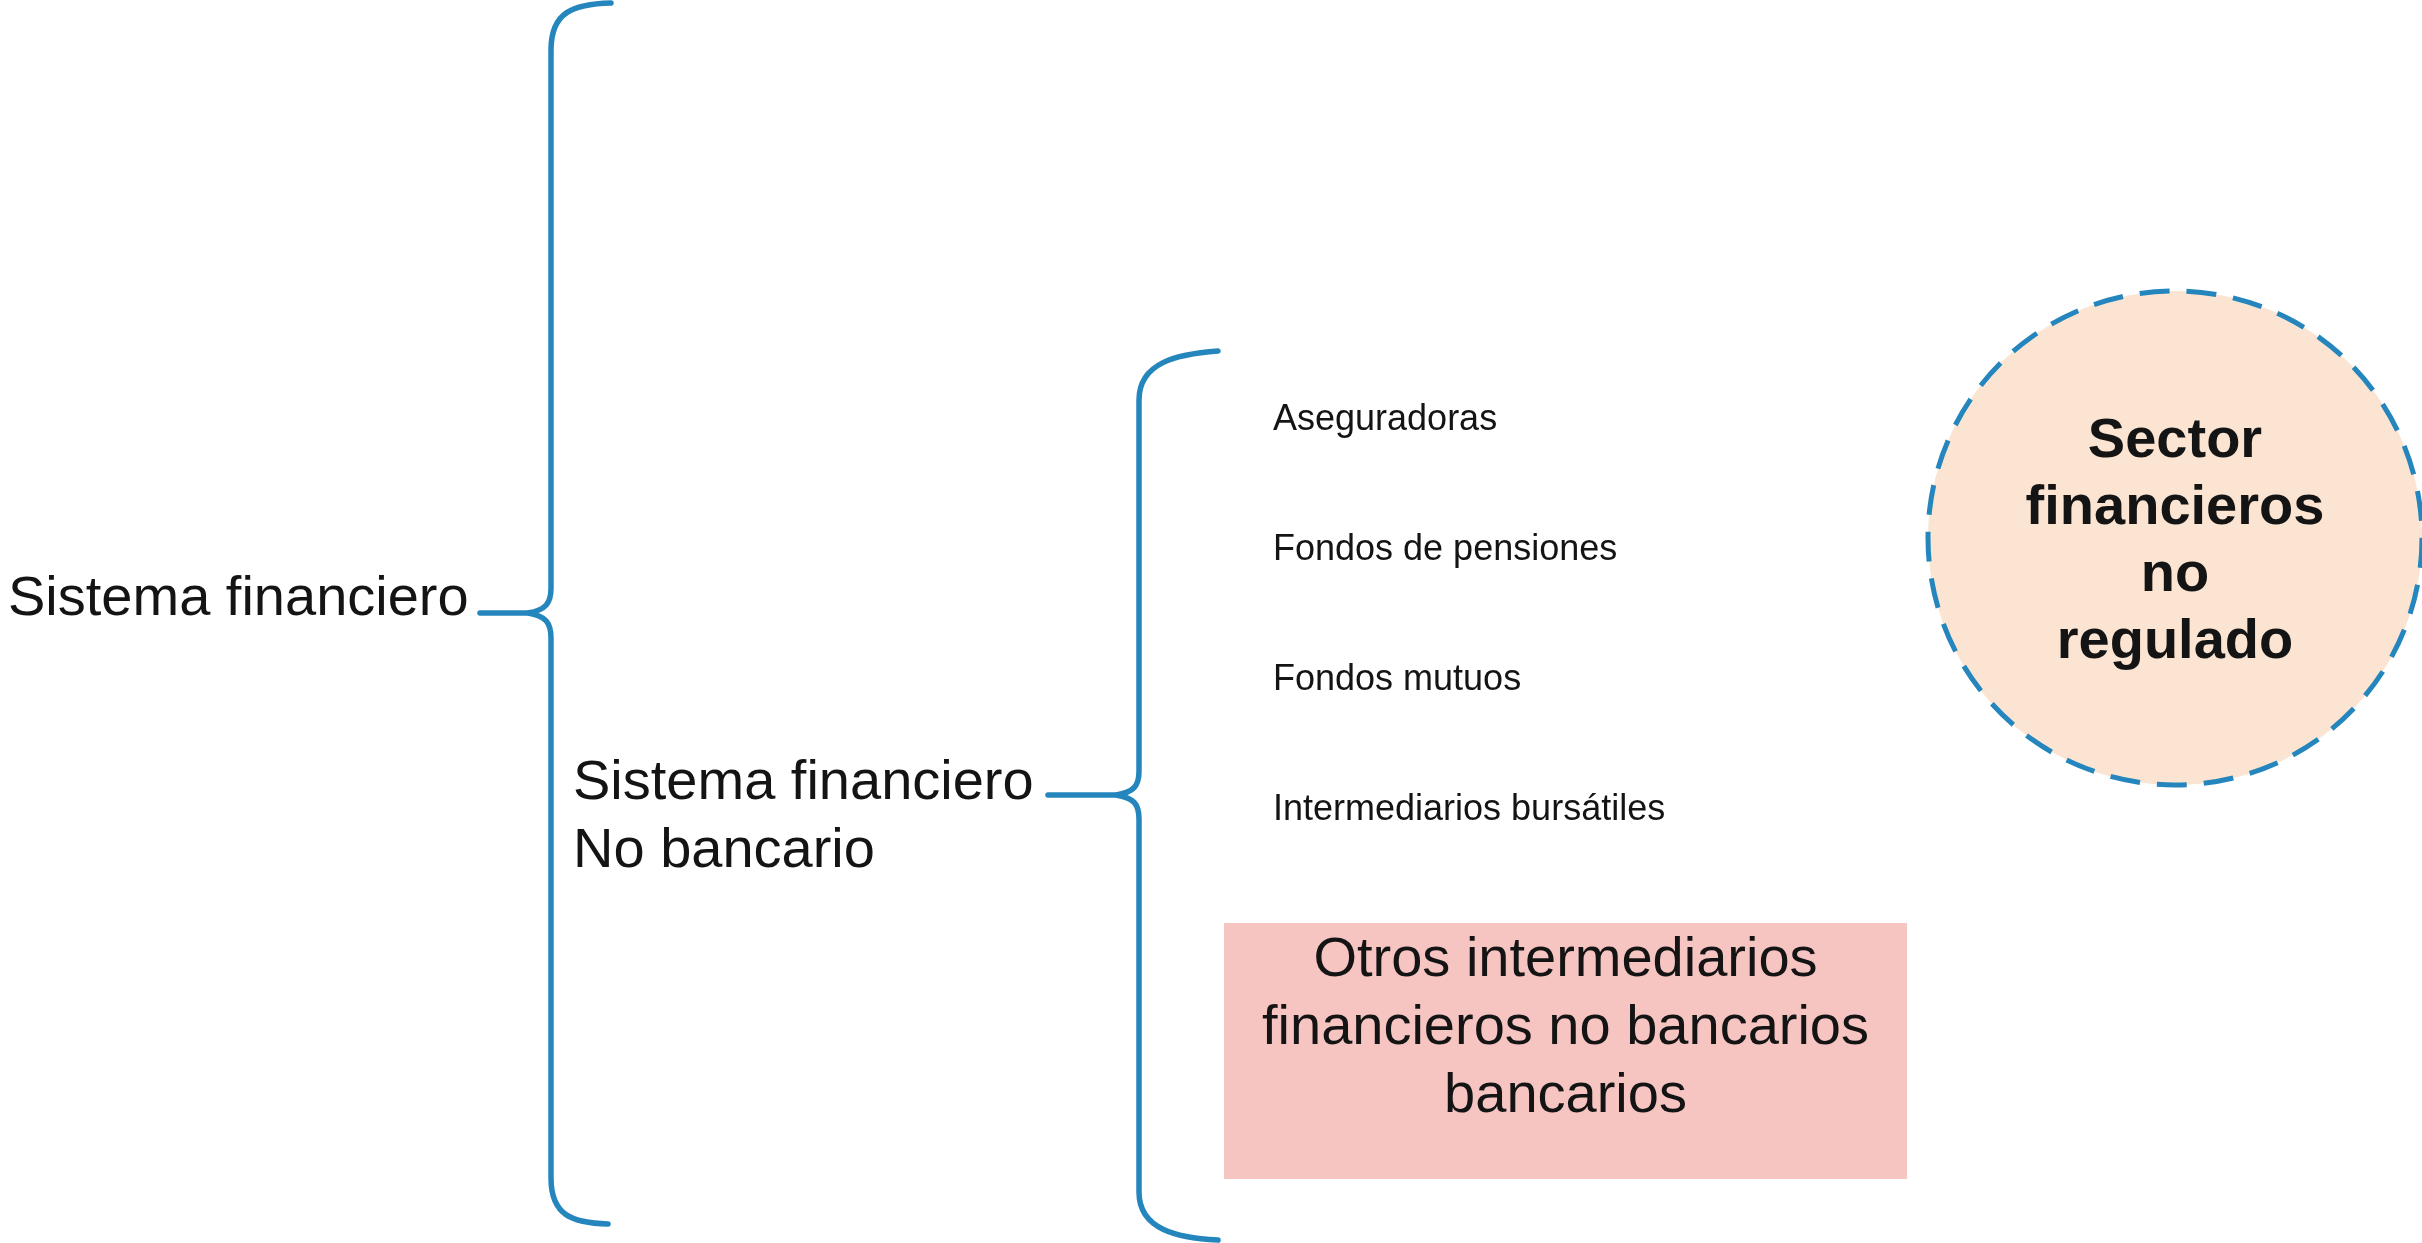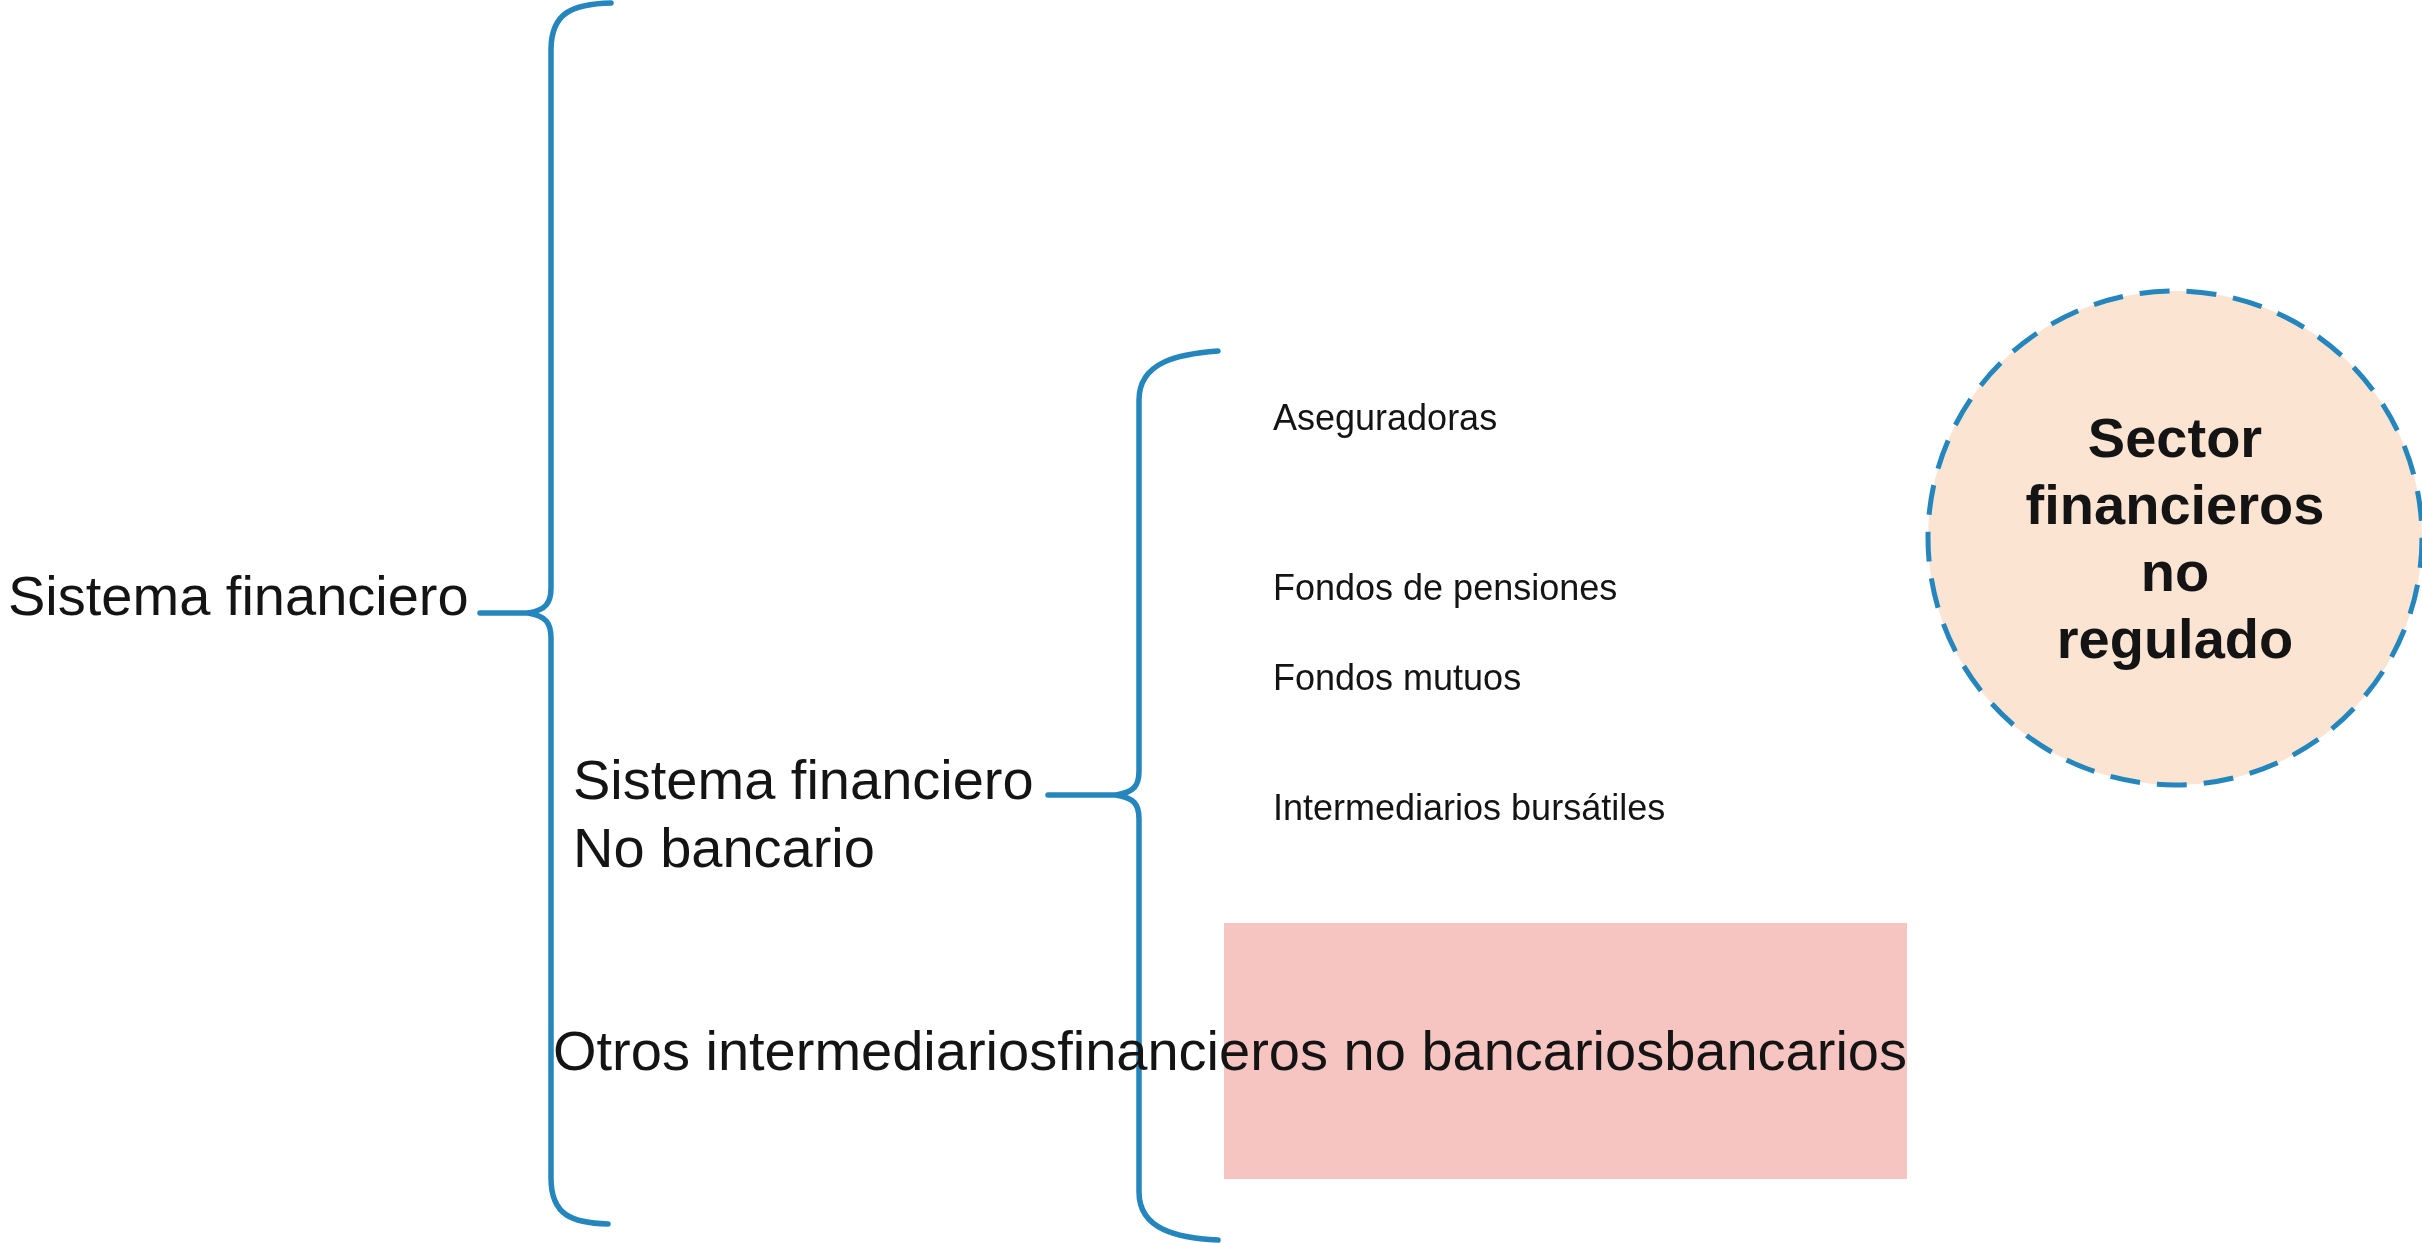--- a/index.html
+++ b/index.html
@@ -34,30 +34,30 @@
   #label-nobancario{left:573px;top:746px;}
   #nonbank-items{position:absolute;left:1273px;top:0;}
   .nb-item{
     position:absolute;
     left:0;
     font-size:36px;
     line-height:68px;
     white-space:nowrap;
   }
   .nb-item:nth-child(1){top:384px;}
-  .nb-item:nth-child(2){top:514px;margin-top:40px;}
+  .nb-item:nth-child(2){top:514px;}
   .nb-item:nth-child(3){top:644px;}
   .nb-item:nth-child(4){top:774px;}
   #otros-box{
     position:absolute;
     left:1224px;top:923px;
     width:683px;height:256px;
     background:var(--pink);
-    display:flex;flex-direction:row;
-    align-items:center;justify-content:flex-end;
+    display:flex;flex-direction:column;
+    align-items:center;justify-content:flex-start;
     text-align:center;
   }
   #otros-box .box-line{
     font-size:56px;
     line-height:68px;
     white-space:nowrap;
   }
   #circle-label{
     position:absolute;
     left:1928px;top:291px;

